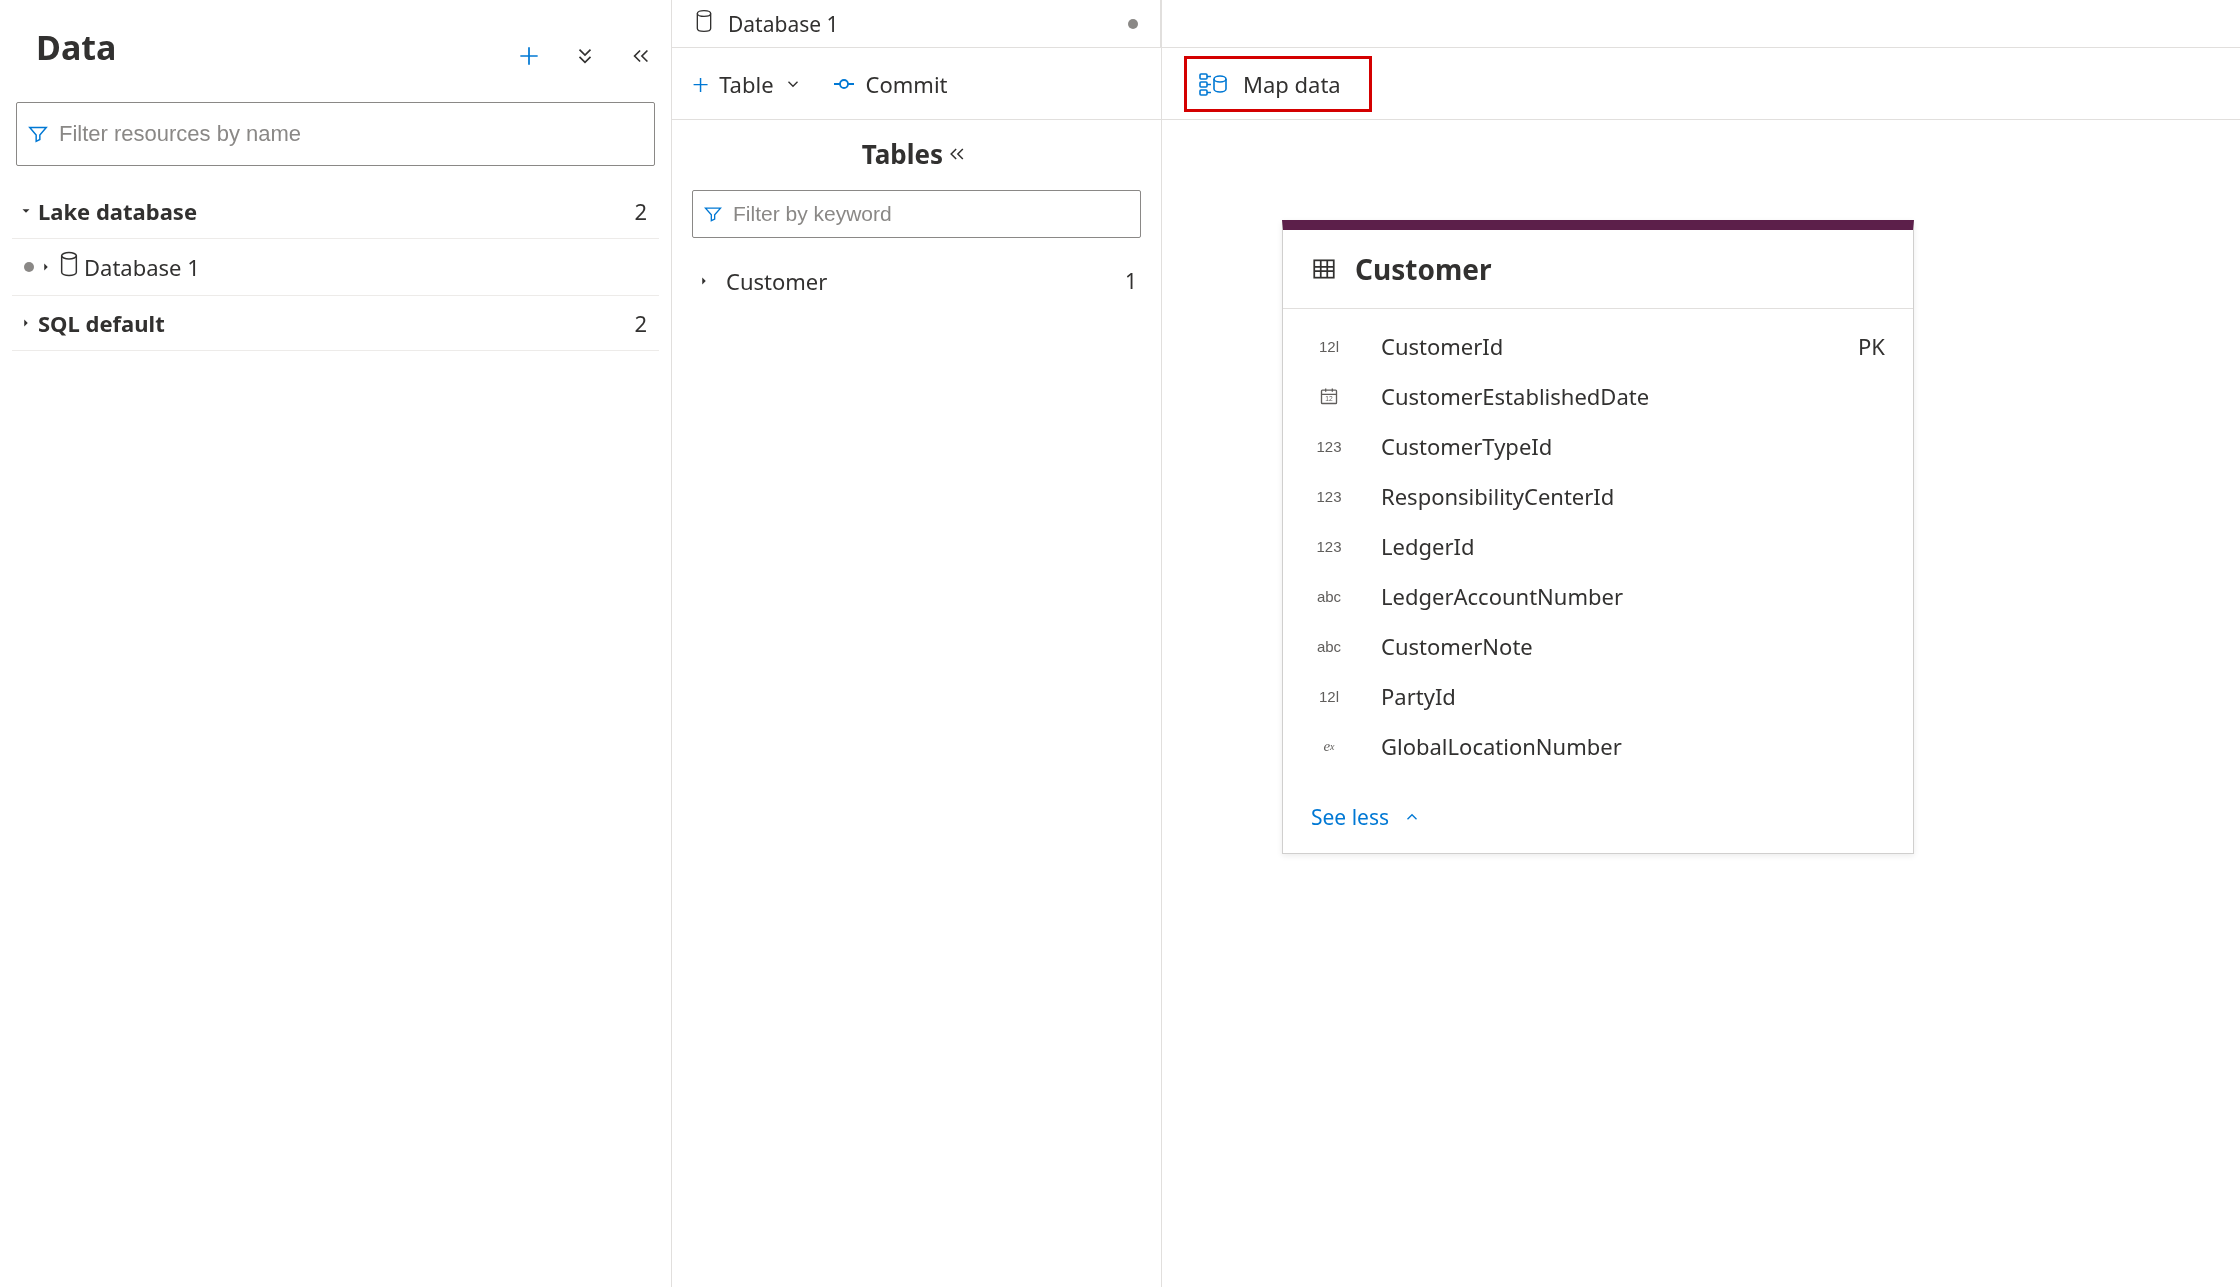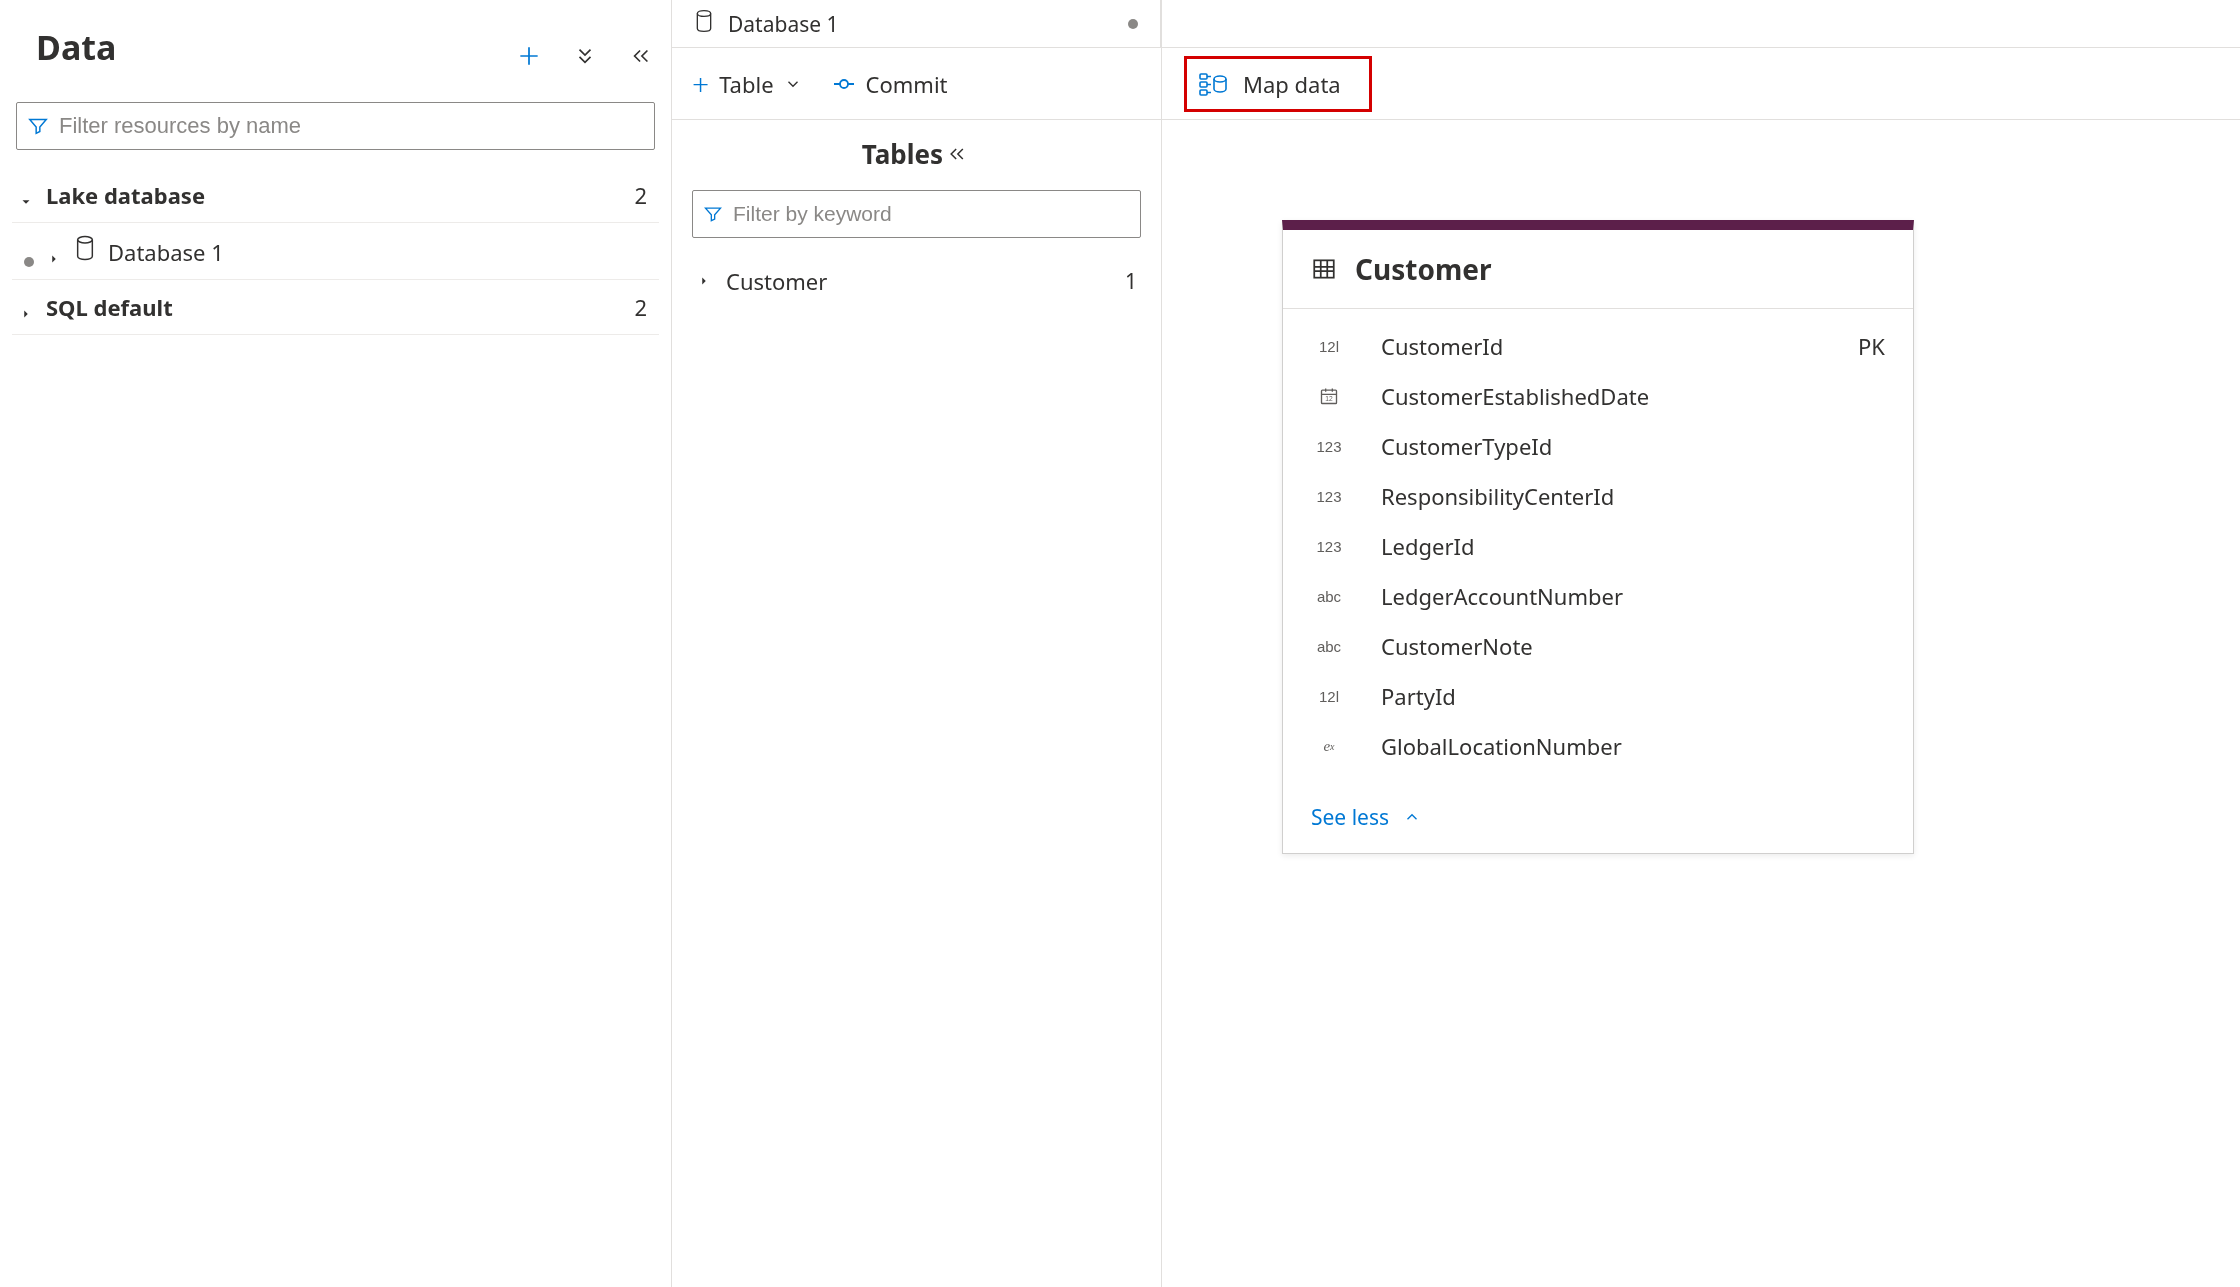--- a/index.html
+++ b/index.html
@@ -41,34 +41,34 @@
     border-bottom: 3px solid transparent;
   }
   .tab.active { font-weight: 600; border-bottom-color: #0078d4; }
 
   .filter-wrap {
     margin: 18px 4px 14px 4px;
     display: flex; align-items: center;
     border: 1px solid #8a8886;
     padding: 6px 10px;
     border-radius: 2px;
-    height: 48px;
+    height: 64px;
   }
   .filter-wrap svg { color: #0078d4; flex-shrink: 0; }
   .filter-wrap input {
     border: none; outline: none; flex: 1;
     font-size: 22px; margin-left: 10px; color: #605e5c;
   }
 
   .tree { margin-top: 4px; }
   .tree-row {
     display: flex; align-items: center; justify-content: space-between;
     padding: 12px 6px; border-bottom: 1px solid #edebe9; cursor: pointer;
   }
-  .tree-row-left { display: flex; align-items: flex-end; gap: 12px; }
+  .tree-row-left { display: flex; align-items: center; gap: 4px; }
   .tree-row .count { color: #323130; font-size: 22px; padding-right: 6px; }
   .tree-row .bold { font-weight: 700; font-size: 22px; }
   .tree-row .label { font-size: 22px; }
   .child-row { padding-left: 12px; }
   .dot { width: 10px; height: 10px; border-radius: 50%; background: #8a8886; }
   .chev { width: 16px; height: 16px; display: inline-flex; align-items: center; justify-content: center; }
   .chev svg { width: 14px; height: 14px; }
   .db-icon svg { width: 22px; height: 26px; }
 
   

